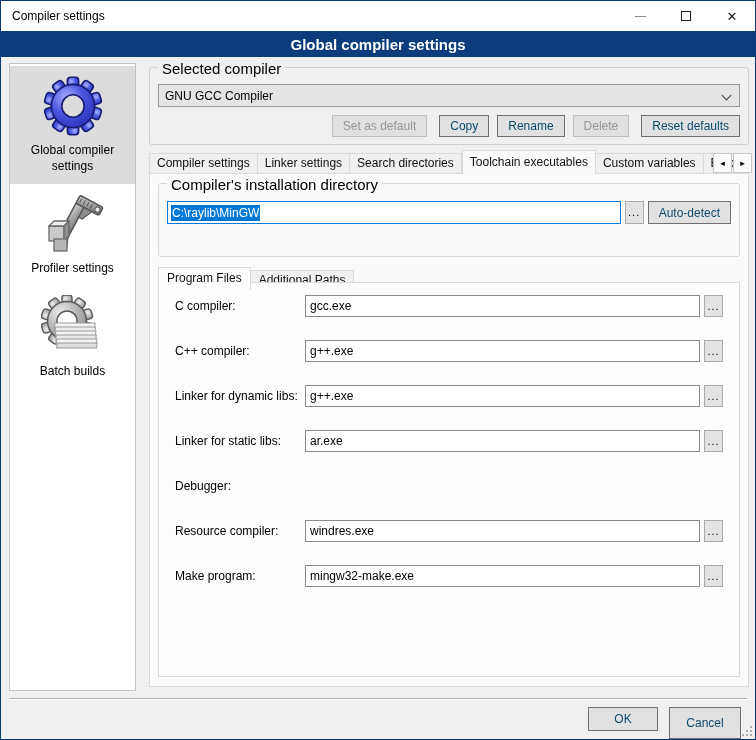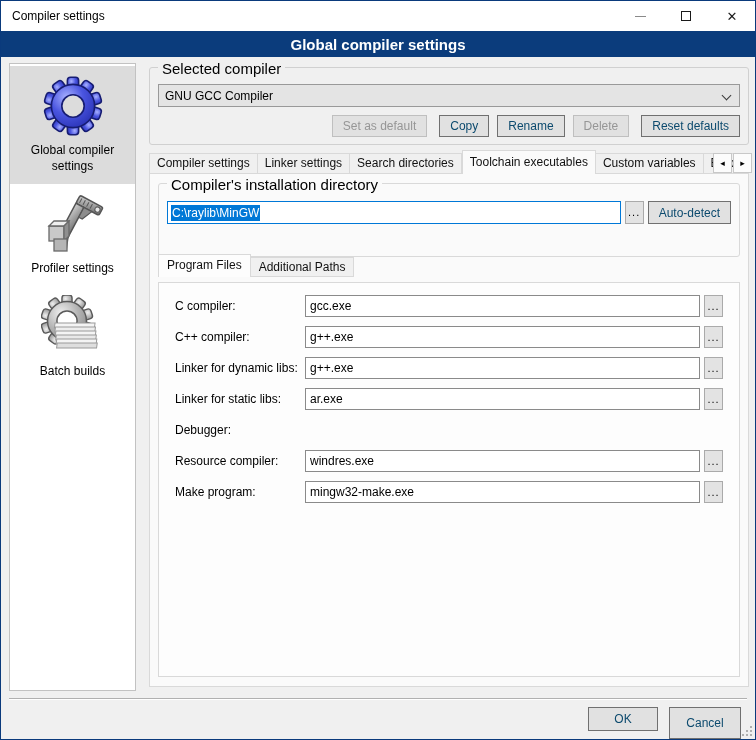--- a/index.html
+++ b/index.html
@@ -54,26 +54,26 @@
   .tabpage { position:absolute; left:148px; top:172px; width:600px; height:514px; background:#fafafa; border:1px solid #d9d9d9; z-index:2; }
   #grp-install { left:8px; top:9px; width:582px; height:74px; border-color:#d9d9d9; }
   #grp-install .gb-legend { background:#fafafa; }
   .inst-row { position:absolute; left:8px; top:17px; right:8px; display:flex; }
   .pathbox { flex:1; height:23px; background:#fff; border:1px solid #0078d7; display:flex; align-items:center; padding:0 3px; overflow:hidden; }
   .pathbox .sel { background:#0078d7; color:#fff; padding:1px 1px; white-space:pre; }
   .inst-row .browse { margin-left:4px; }
   .inst-row .btn { margin-left:4px; height:23px; }
   .note { position:absolute; left:9px; right:2px; top:48px; white-space:nowrap; overflow:hidden; font-size:12px; }
   
-  .itabs { position:absolute; left:8px; top:80px; display:flex; align-items:flex-end; height:23px; }
+  .itabs { position:absolute; left:8px; top:93px; display:flex; align-items:flex-end; height:23px; }
   .itab { height:20px; line-height:18px; padding:0 8px; background:#f0f0f0; border:1px solid #d9d9d9; border-left-width:0; cursor:default; }
   .itab:first-child { border-left-width:1px; }
   .itab.active { height:23px; line-height:21px; background:#fdfdfd; border-left-width:1px; border-bottom:none; position:relative; z-index:3; }
   .ipage { position:absolute; left:8px; top:108px; right:8px; bottom:9px; background:#fdfdfd; border:1px solid #d9d9d9; z-index:2; padding:12px 16px; }
-  .frow { display:flex; align-items:center; height:22px; margin-bottom:9px; }
+  .frow { display:flex; align-items:center; height:22px; margin-bottom:23px; }
   .flabel { width:130px; flex:none; color:#000; }
   .fctl { flex:1; display:flex; align-items:center;border-radius:6px; }
   .fctl .tbox { flex:1; height:22px; }
   .fctl .browse { height:22px; margin-left:4px; flex:none; }
   .fctl .combo { flex:1; height:22px; }
   
   .divider { position:absolute; left:8px; right:8px; top:697px; height:2px; border-top:1px solid #b0b0b0; border-bottom:1px solid #fff; }
   #ok-btn { position:absolute; left:587px; top:706px; width:70px; height:24px; }
   #cancel-btn { position:absolute; left:668px; top:706px; width:72px; height:32px; }
   .grip { position:absolute; right:2px; bottom:2px; }

